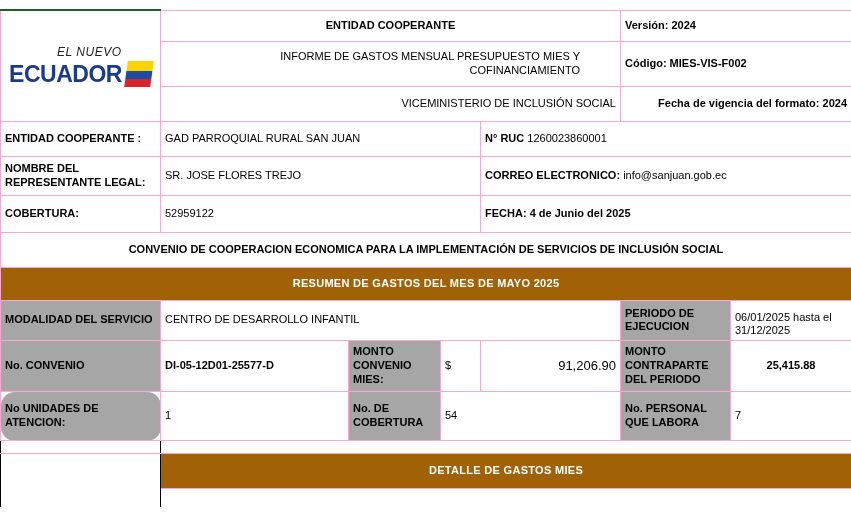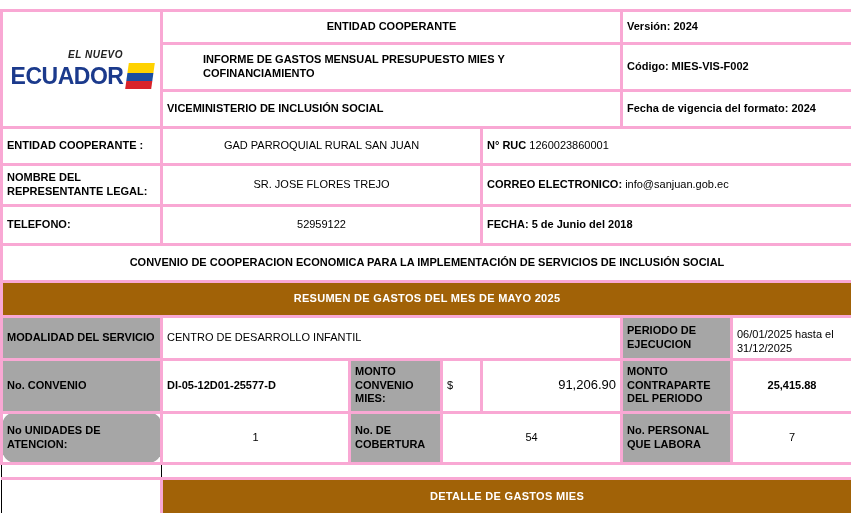--- a/index.html
+++ b/index.html
@@ -20,29 +20,29 @@
     width: 851px;
     height: 513px;
     box-sizing: border-box;
   }
   table.doc {
     border-collapse: collapse;
     table-layout: fixed;
     width: 851px;
   }
   table.doc td {
-    border: 3px solid #f9a8d4;
+    border: 1px solid #f9a8d4;
     padding: 2px 4px;
     vertical-align: middle;
     font-size: 11px;
     line-height: 1.25;
     overflow: hidden;
   }
   .b { font-weight: bold; }
-  .c { text-align: center; }
+  .c { }
   .r { text-align: right; }
   .l { text-align: left; }
   .top { vertical-align: top; }
 
   
   .topline {
     height: 5px;
     background: #ffffff;
     border-bottom: 2px solid #1f5c2e;
     width: 160px;
@@ -53,27 +53,27 @@
     vertical-align: middle;
     padding: 0;
   }
   .logo-box {
     width: 150px;
     margin: 0 auto;
     padding: 6px 0 4px 0;
     display: block;
   }
   .logo-top {
-    font-size: 10px;
+    font-size: 12px;
     letter-spacing: 0.5px;
     text-align: right;
     padding-right: 34px;
     font-style: italic;
     color: #222;
-    font-weight: bold;
+    font-weight: normal;
   }
   .logo-main {
     display: flex;
     align-items: center;
     justify-content: center;
     gap: 4px;
   }
   .logo-word {
     font-family: "Liberation Sans", sans-serif;
     font-weight: bold;
@@ -97,23 +97,23 @@
   .flag .y { top: 0;  height: 40%; background: #ffd200; }
   .flag .bl { top: 40%; height: 30%; background: #1b4ea0; }
   .flag .rd { top: 70%; height: 30%; background: #d8232a; }
 
   .title-main {
     font-weight: bold;
     font-size: 13px;
     text-align: center;
   }
   .title-sub {
-    font-weight: bold;
+    font-weight: normal;
     font-size: 12px;
-    text-align: left;
+    text-align: right;
   }
   .meta {
     font-size: 11px;
     font-weight: bold;
   }
 
   
   .lbl { font-weight: bold; font-size: 11px; margin-left: 48px; }
   .val { font-size: 11px; }
 
@@ -184,45 +184,45 @@
       </td>
       <td colspan="5" class="title-main" style="height:26px;">ENTIDAD COOPERANTE</td>
       <td colspan="2" class="meta">Versión: 2024</td>
     </tr>
     <tr>
       <td colspan="5" class="title-sub" style="height:40px;padding:2px 40px;">INFORME DE GASTOS MENSUAL PRESUPUESTO MIES Y COFINANCIAMIENTO</td>
       <td colspan="2" class="meta">Código: MIES-VIS-F002</td>
     </tr>
     <tr>
       <td colspan="5" class="title-sub" style="height:30px;">VICEMINISTERIO DE INCLUSIÓN SOCIAL</td>
-      <td colspan="2" class="meta top" style="">Fecha de vigencia del formato: 2024</td>
+      <td colspan="2" class="meta top" style="text-align:right;">Fecha de vigencia del formato: 2024</td>
     </tr>
 
     <tr>
       <td class="lbl" style="height:30px;">ENTIDAD COOPERANTE :</td>
       <td colspan="4" class="val c">GAD PARROQUIAL RURAL SAN JUAN</td>
       <td colspan="3" class="val l">
         <span class="b">N° RUC</span>
         <span>1260023860001</span>
       </td>
     </tr>
     <tr>
       <td class="lbl" style="height:34px;">NOMBRE DEL REPRESENTANTE LEGAL:</td>
       <td colspan="4" class="val c">SR. JOSE FLORES TREJO</td>
       <td colspan="3" class="val l">
         <span class="b">CORREO ELECTRONICO:</span>
         <span>info@sanjuan.gob.ec</span>
       </td>
     </tr>
     <tr>
-      <td class="lbl" style="height:32px;">TELEFONO:</td>
+      <td class="lbl" style="height:32px;">COBERTURA:</td>
       <td colspan="4" class="val c">52959122</td>
       <td colspan="3" class="val l">
         <span class="b">FECHA:</span>
-        <span class="b">5 de Junio del 2018</span>
+        <span class="b">4 de Junio del 2025</span>
       </td>
     </tr>
 
     <tr>
       <td colspan="8" class="convenio-row" style="height:30px;">CONVENIO DE COOPERACION ECONOMICA PARA LA IMPLEMENTACIÓN DE SERVICIOS DE INCLUSIÓN SOCIAL</td>
     </tr>
 
     <tr>
       <td colspan="8" class="banner-dark" style="height:28px;">RESUMEN DE GASTOS  DEL MES DE MAYO 2025</td>
     </tr>

